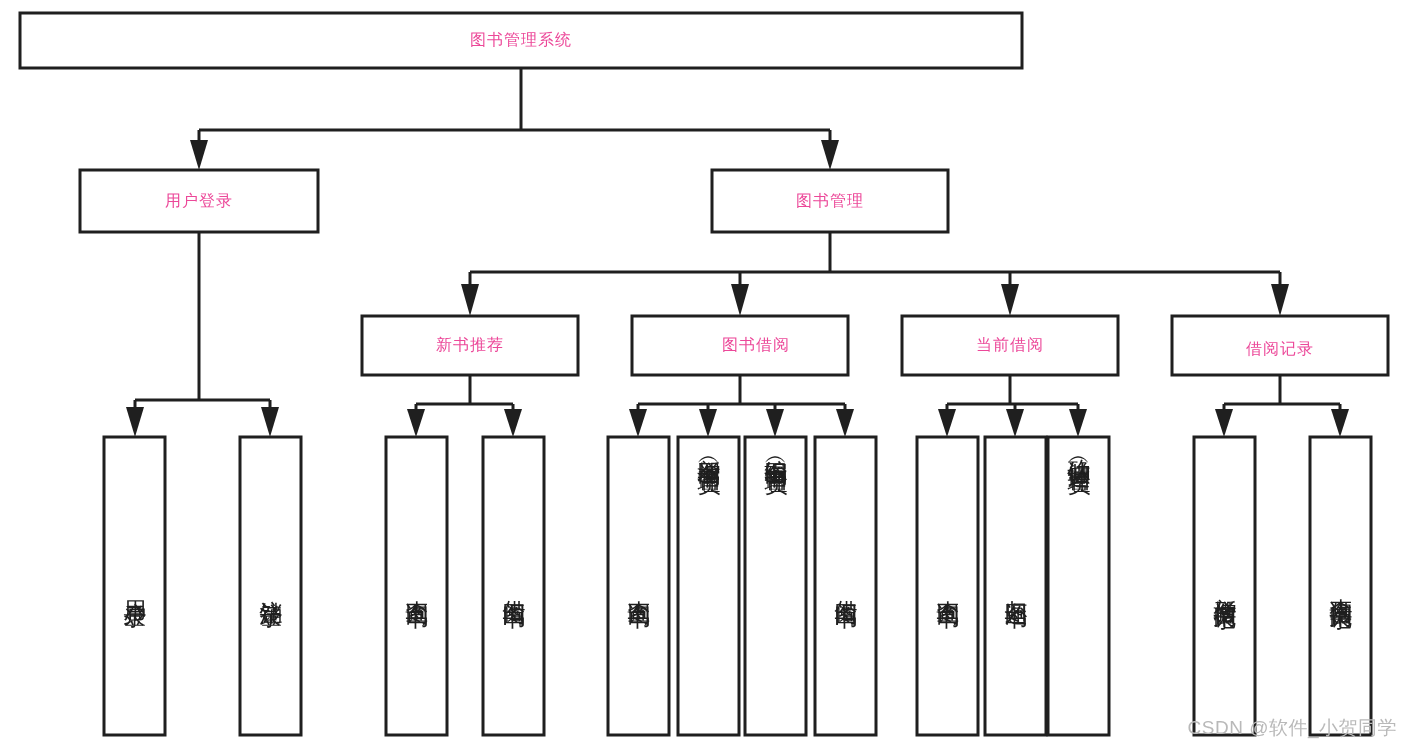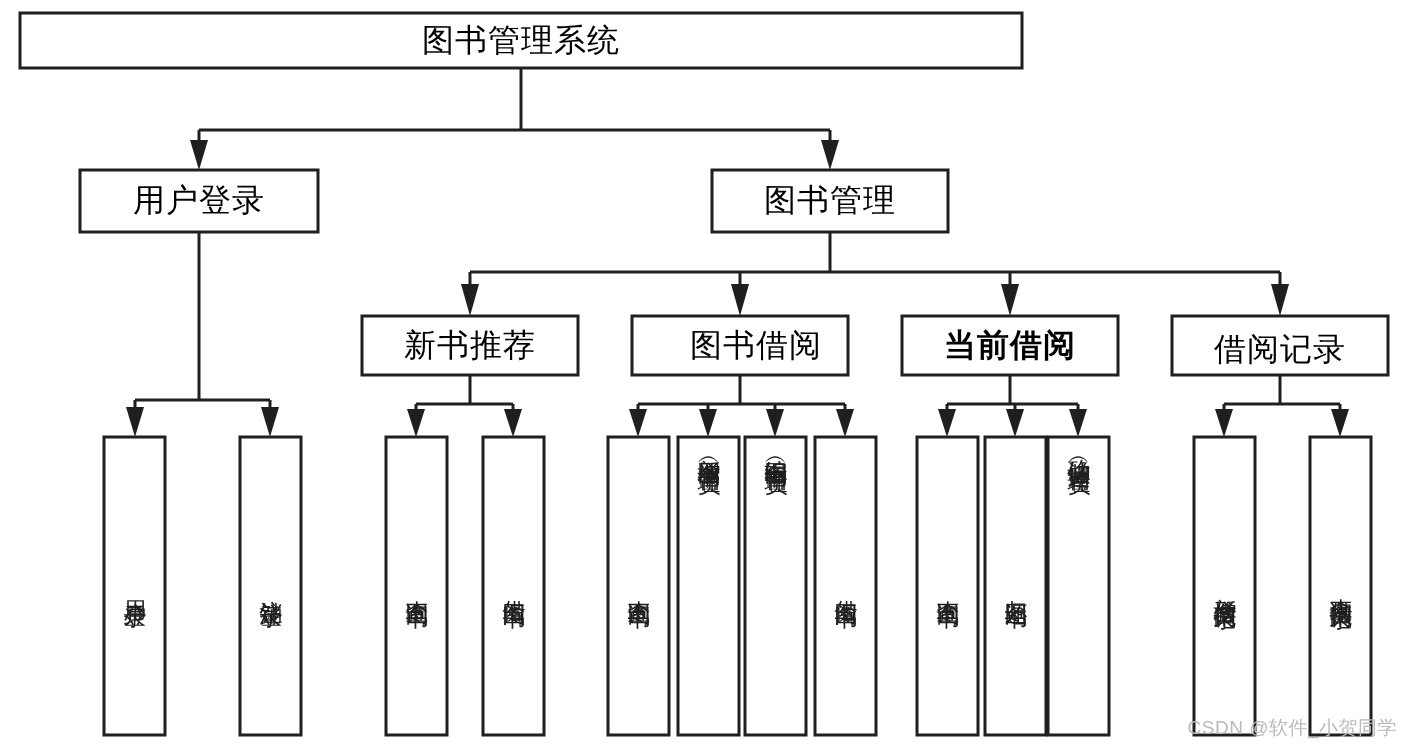--- a/index.html
+++ b/index.html
@@ -72,22 +72,22 @@
   }
   .hlabel-wrap {
     position: absolute;
     display: flex;
     align-items: center;
     justify-content: center;
     pointer-events: none;
   }
   .hlabel-text {
     font-family: "Liberation Sans", "DejaVu Sans", sans-serif;
-    font-size: 32px;
-    color: #000000;
+    font-size: 16px;
+    color: #ec4899;
     letter-spacing: 1px;
     white-space: nowrap;
   }
 </style>
 </head>
 <body>
 
 <div id="diagram-root">
 
   <svg class="diagram-canvas" viewBox="0 0 1405 747">
@@ -204,21 +204,21 @@
   <div class="hlabel-wrap" style="left:712px; top:170px; width:236px; height:62px;">
     <span class="hlabel-text">图书管理</span>
   </div>
 
   <div class="hlabel-wrap" style="left:362px; top:316px; width:216px; height:59px;">
     <span class="hlabel-text">新书推荐</span>
   </div>
   <div class="hlabel-wrap" style="left:632px; top:316px; width:216px; height:59px;padding-left:16px;">
     <span class="hlabel-text">图书借阅</span>
   </div>
-  <div class="hlabel-wrap" style="left:902px; top:316px; width:216px; height:59px;font-weight:bold;">
+  <div class="hlabel-wrap" style="left:902px; top:316px; width:216px; height:59px;">
     <span class="hlabel-text">当前借阅</span>
   </div>
   <div class="hlabel-wrap" style="left:1172px; top:316px; width:216px; height:67px;">
     <span class="hlabel-text">借阅记录</span>
   </div>
 
   <div class="vlabel-wrap" style="left:104px; top:437px; width:61px; height:298px;">
     <span class="vlabel-text">用户登录</span>
   </div>
   <div class="vlabel-wrap" style="left:240px; top:437px; width:61px; height:298px;">

